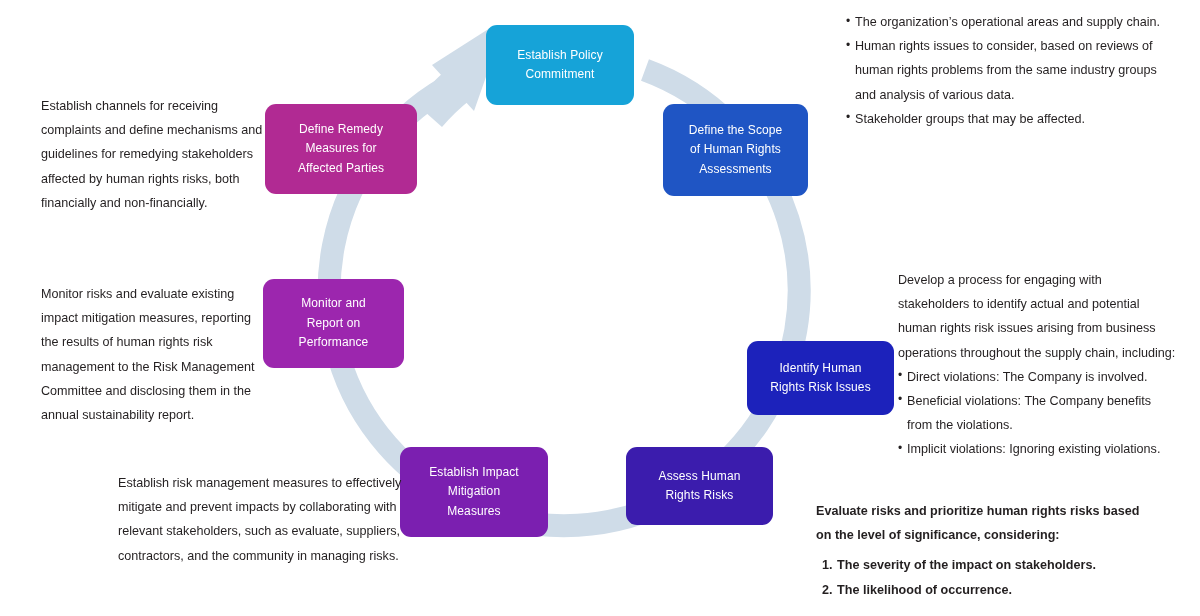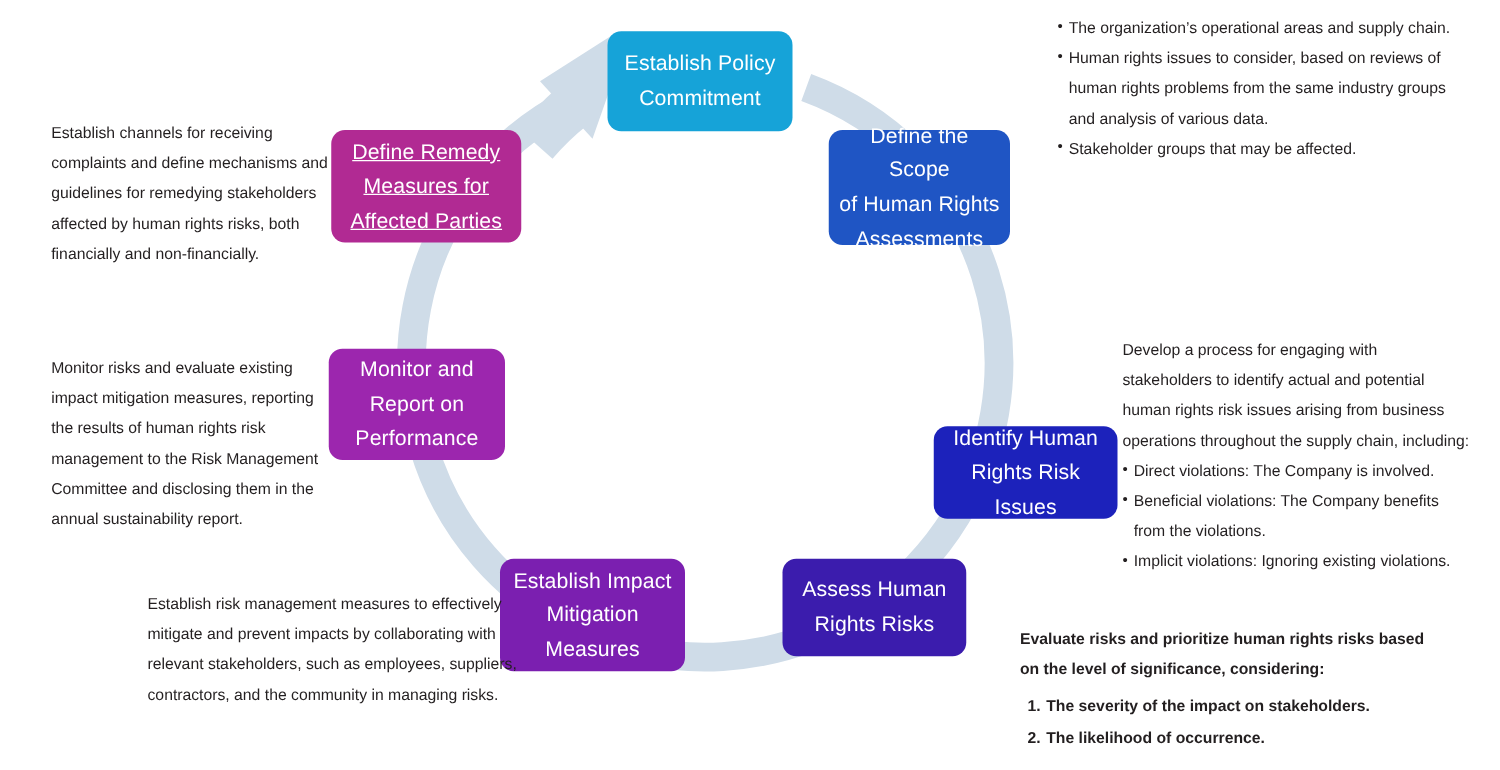--- a/index.html
+++ b/index.html
@@ -36,21 +36,21 @@
   .node {
     position: absolute;
     box-sizing: border-box;
     border-radius: 11px;
     color: #ffffff;
     display: flex;
     align-items: center;
     justify-content: center;
     text-align: center;
     line-height: 1.62;
-    font-size: 17px;
+    font-size: 12px;
     letter-spacing: .1px;
     padding: 4px 8px;
     white-space: pre-line;
   }
 
   .node-1 { left: 486px; top: 25px;  width: 148px; height: 80px; background: #16a3d8; }
   .node-2 { left: 663px; top: 104px; width: 145px; height: 92px; background: #1f55c4; }
   .node-3 { left: 747px; top: 341px; width: 147px; height: 74px; background: #1c22bb; }
   .node-4 { left: 626px; top: 447px; width: 147px; height: 78px; background: #3b1cad; }
   .node-5 { left: 400px; top: 447px; width: 148px; height: 90px; background: #7b1fb0; }
@@ -136,21 +136,21 @@
 Rights Risks</div>
 
   <div class="node node-5" style="background: rgb(123, 31, 176);">Establish Impact
 Mitigation
 Measures</div>
 
   <div class="node node-6" style="background: rgb(156, 38, 174);">Monitor and
 Report on
 Performance</div>
 
-  <div class="node node-7" style="background: rgb(177, 42, 147); text-decoration: underline;">Define Remedy
+  <div class="node node-7" style="background: rgb(177, 42, 147);">Define Remedy
 Measures for
 Affected Parties</div>
 
   <div class="note note-1">
     <ul>
       <li>The organization’s operational areas and supply chain.</li>
       <li>Human rights issues to consider, based on reviews of human rights problems from the same industry groups and analysis of various data.</li>
       <li>Stakeholder groups that may be affected.</li>
     </ul>
   </div>
@@ -166,21 +166,21 @@
 
   <div class="note note-3">
     <p>Evaluate risks and prioritize human rights risks based on the level of significance, considering:</p>
     <ol>
       <li>The severity of the impact on stakeholders.</li>
       <li>The likelihood of occurrence.</li>
     </ol>
   </div>
 
   <div class="note note-4">
-    <p>Establish risk management measures to effectively mitigate and prevent impacts by collaborating with relevant stakeholders, such as employees, suppliers, contractors, and the community in managing risks.</p>
+    <p>Establish risk management measures to effectively mitigate and prevent impacts by collaborating with relevant stakeholders, such as evaluate, suppliers, contractors, and the community in managing risks.</p>
   </div>
 
   <div class="note note-5">
     <p>Monitor risks and evaluate existing impact mitigation measures, reporting the results of human rights risk management to the Risk Management Committee and disclosing them in the annual sustainability report.</p>
   </div>
 
   <div class="note note-6">
     <p>Establish channels for receiving complaints and define mechanisms and guidelines for remedying stakeholders affected by human rights risks, both financially and non-financially.</p>
   </div>
 

